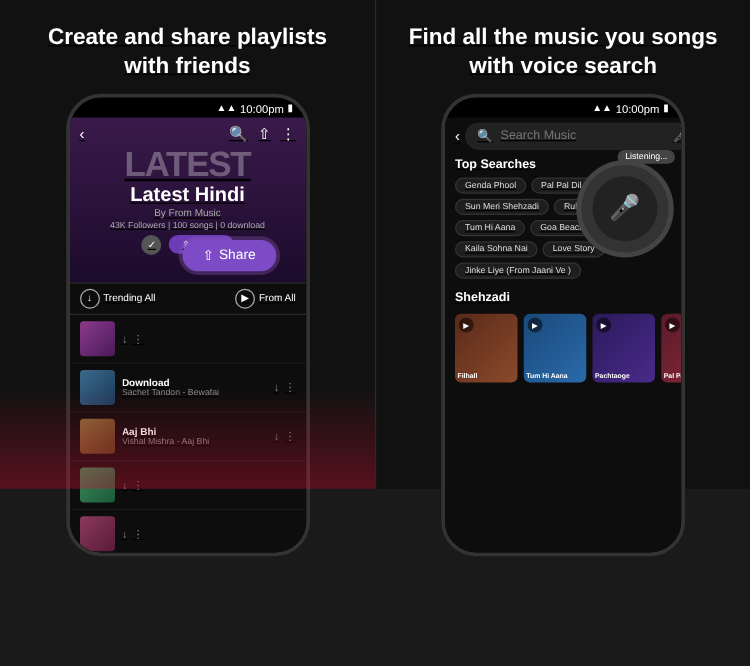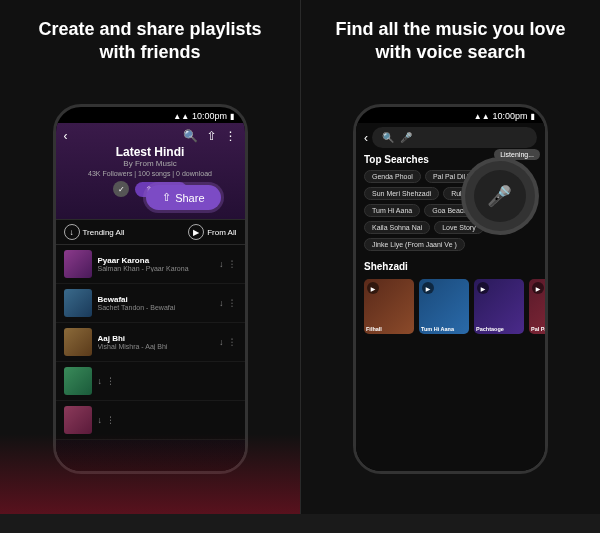--- a/index.html
+++ b/index.html
@@ -7,25 +7,26 @@
       width: 600px;
       height: 533px;
       background: #1a1a1a;
       font-family: 'Arial', sans-serif;
       display: flex;
       overflow: hidden;
     }
 
     .panel {
       width: 300px;
-      height: 514px;
+      height: 391px;
       display: flex;
       flex-direction: column;
       align-items: center;
       position: relative;
+      text-decoration: underline;
     }
 
     .panel-left {
       background: #111;
     }
 
     .panel-right {
       background: #111;
       border-left: 1px solid #2a2a2a;
     }
@@ -115,21 +116,21 @@
       line-height: 1;
       margin: 2px 0;
     }
 
     .playlist-info {
       text-align: center;
     }
 
     .playlist-name {
       color: #fff;
-      font-size: 12px;
+      font-size: 16px;
       font-weight: 700;
     }
 
     .playlist-by {
       color: #aaa;
       font-size: 8px;
     }
 
     .playlist-stats {
       color: #aaa;
@@ -443,20 +444,21 @@
       <div class="screen-left">
         <div class="playlist-header">
           <div class="nav-row">
             <span class="back-chevron">‹</span>
             <div class="nav-icons-right">
               <span class="nav-icon">🔍</span>
               <span class="nav-icon">⇧</span>
               <span class="nav-icon">⋮</span>
             </div>
           </div>
+          <div class="playlist-bg-text">LATEST</div>
           <div class="playlist-info">
             <div class="playlist-name">Latest Hindi</div>
             <div class="playlist-by">By From Music</div>
             <div class="playlist-stats">43K Followers | 100 songs | 0 download</div>
           </div>
 
           <div class="share-popup-container">
             <div class="share-row">
               <div class="check-icon">✓</div>
               <div class="share-btn-small">
@@ -479,33 +481,29 @@
           <div class="action-btn">
             <div class="action-icon-circle">▶</div>
             <span>From All</span>
           </div>
         </div>
 
         <div class="song-list">
 
         <div class="song-item">
     <div class="song-thumb song-thumb-pyaar"></div>
-    <div class="song-info">
-      <div class="song-title">Pyaar Karona</div>
-      <div class="song-artist">Salman Khan - Pyaar Karona</div>
-    </div>
     <div class="song-actions">
       <span class="song-action-icon">↓</span>
       <span class="song-action-icon">⋮</span>
     </div>
   </div>
             <div class="song-item">
     <div class="song-thumb song-thumb-bewafa"></div>
     <div class="song-info">
-      <div class="song-title">Bewafai</div>
+      <div class="song-title">Download</div>
       <div class="song-artist">Sachet Tandon - Bewafai</div>
     </div>
     <div class="song-actions">
       <span class="song-action-icon">↓</span>
       <span class="song-action-icon">⋮</span>
     </div>
   </div>
             <div class="song-item">
     <div class="song-thumb song-thumb-aaj"></div>
     <div class="song-info">
@@ -532,37 +530,38 @@
     </div>
   </div>
           </div>
       </div>
     </div>
   </div>
   <div class="bg-pattern"></div>
 </div>
 
 <div class="panel panel-right">
-  <div class="panel-title">Find all the music you love with voice search</div>
+  <div class="panel-title">Find all the music you songs with voice search</div>
 
   <div class="phone-wrapper">
     <div class="phone">
 
       <div class="status-bar">
         <span class="signal">▲▲</span>
         <span>10:00pm</span>
         <span class="battery">▮</span>
       </div>
 
       <div class="screen-right">
 
         <div style="display:flex; align-items:center; padding: 2px 8px 0;">
           <span class="back-chevron" style="margin-right:4px;">‹</span>
           <div class="search-bar" style="flex:1; margin: 2px 0;">
             <span class="search-icon">🔍</span>
+            <input type="text" readonly="" placeholder="Search Music" style="">
             <span class="mic-icon">🎤</span>
 
           </div>
         </div>
 
         <div class="listening-container">
           <div class="listening-tag">Listening...</div>
           <div class="listening-outer">
             <div class="listening-inner">
               <span class="mic-large">🎤</span>

